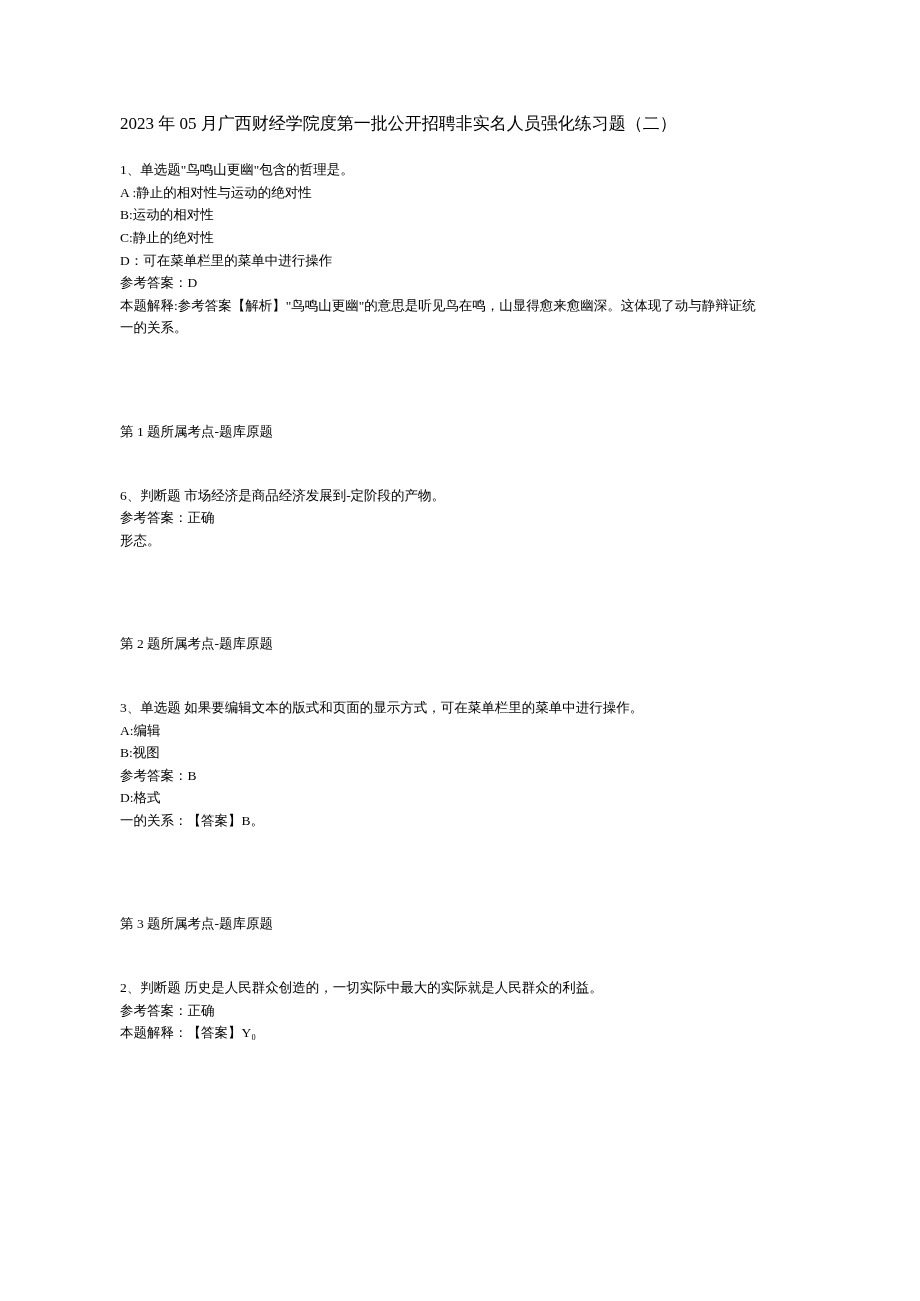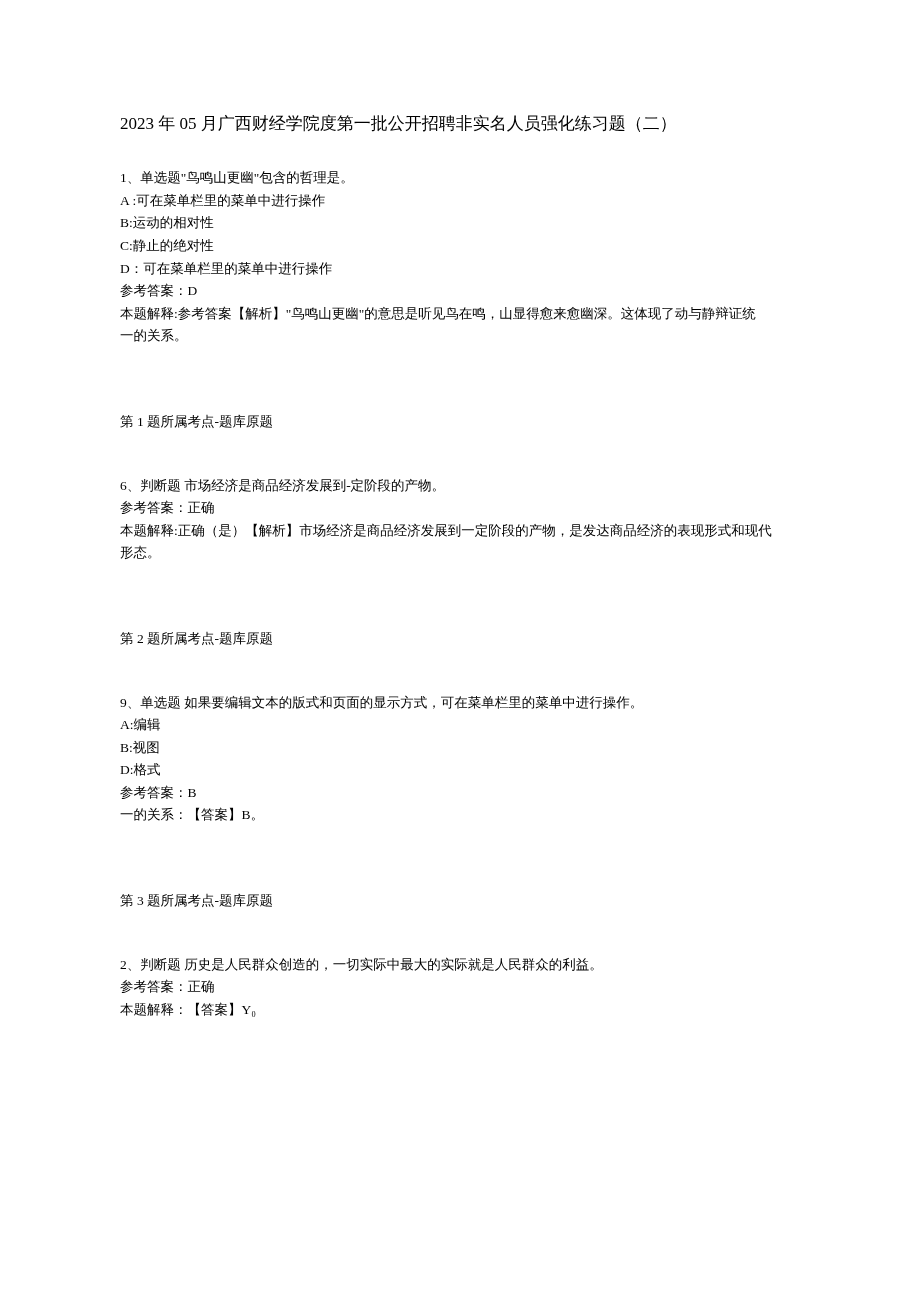--- a/index.html
+++ b/index.html
@@ -11,67 +11,66 @@
       color: #000000;
       line-height: 1.6;
       width: 920px;
     }
     .page {
       padding: 110px 120px 80px 120px;
     }
     .title {
       font-size: 17px;
       font-weight: normal;
-      margin-bottom: 30px;
+      margin-bottom: 22px;
       font-family: "SimSun", "宋体", serif;
     }
     .block {
       margin-bottom: 42px;
     }
     .line {
       margin: 1px 0;
       font-size: 13.5px;
     }
     .topic-ref {
-      margin-top: 64px;
+      margin-top: 82px;
     }
   </style>
 </head>
 <body>
 
 <div class="page">
 
   <div class="title">2023 年 05 月广西财经学院度第一批公开招聘非实名人员强化练习题（二）</div>
 
   <div class="block">
     <div class="line">1、单选题"鸟鸣山更幽"包含的哲理是。</div>
-    <div class="line">A :可在菜单栏里的菜单中进行操作</div>
+    <div class="line">A :静止的相对性与运动的绝对性</div>
     <div class="line">B:运动的相对性</div>
     <div class="line">C:静止的绝对性</div>
     <div class="line">D：可在菜单栏里的菜单中进行操作</div>
     <div class="line">参考答案：D</div>
     <div class="line">本题解释:参考答案【解析】"鸟鸣山更幽"的意思是听见鸟在鸣，山显得愈来愈幽深。这体现了动与静辩证统</div>
     <div class="line">一的关系。</div>
     <div class="line topic-ref">第 1 题所属考点-题库原题</div>
   </div>
 
   <div class="block">
     <div class="line">6、判断题      市场经济是商品经济发展到-定阶段的产物。</div>
     <div class="line">参考答案：正确</div>
-    <div class="line">本题解释:正确（是）【解析】市场经济是商品经济发展到一定阶段的产物，是发达商品经济的表现形式和现代</div>
     <div class="line">形态。</div>
     <div class="line topic-ref">第 2 题所属考点-题库原题</div>
   </div>
 
   <div class="block">
-    <div class="line">9、单选题      如果要编辑文本的版式和页面的显示方式，可在菜单栏里的菜单中进行操作。</div>
+    <div class="line">3、单选题      如果要编辑文本的版式和页面的显示方式，可在菜单栏里的菜单中进行操作。</div>
     <div class="line">A:编辑</div>
     <div class="line">B:视图</div>
+    <div class="line">参考答案：B</div>
     <div class="line">D:格式</div>
-    <div class="line">参考答案：B</div>
     <div class="line">一的关系：【答案】B。</div>
     <div class="line topic-ref">第 3 题所属考点-题库原题</div>
   </div>
 
   <div class="block">
     <div class="line">2、判断题      历史是人民群众创造的，一切实际中最大的实际就是人民群众的利益。</div>
     <div class="line">参考答案：正确</div>
     <div class="line">本题解释：【答案】Y₀</div>
   </div>
 

